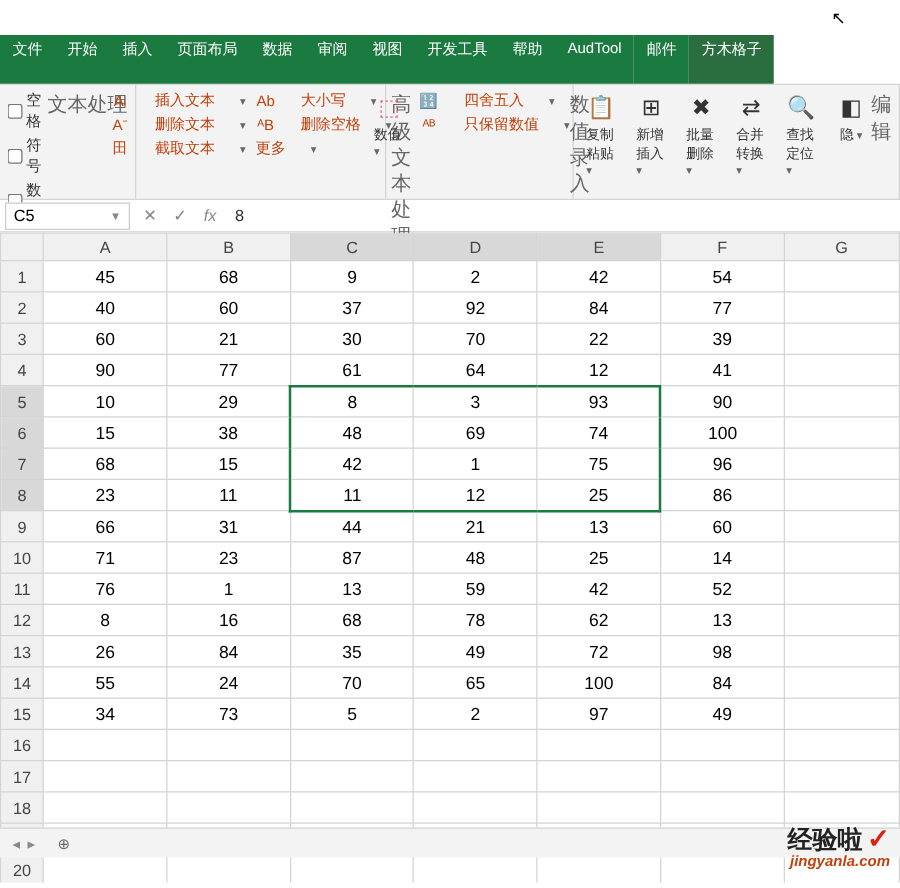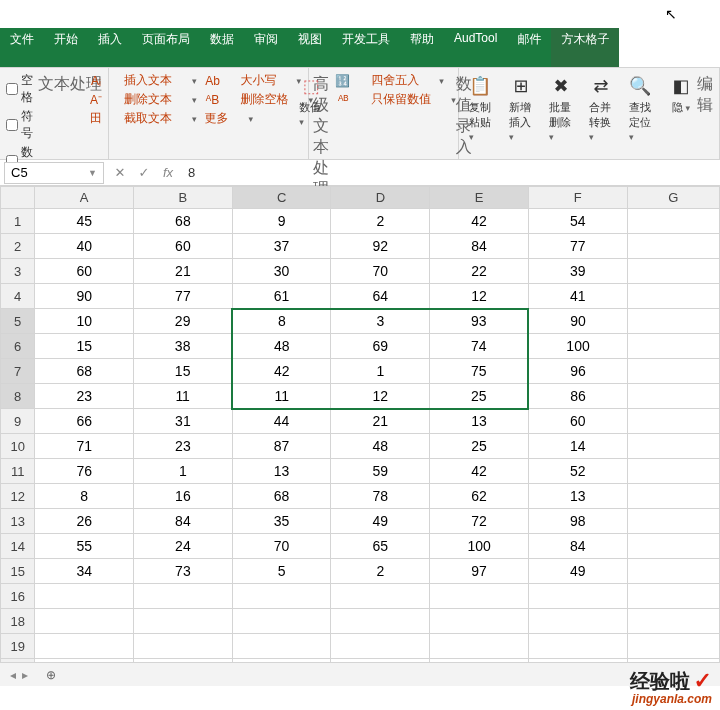--- a/index.html
+++ b/index.html
@@ -50,21 +50,21 @@
   .sel-border-right { border-right: 2px solid #1a7a3f !important; }
 
   
   .sheet-bar { position: absolute; bottom: 24px; left: 0; right: 0; height: 24px; display: flex; align-items: center; border-top: 1px solid #d4d4d4; background: #f3f3f3; font-size: 12px; }
   .sheet-nav { display: flex; gap: 6px; padding: 0 10px; color: #888; }
   .sheet-tab { padding: 3px 12px; border: 1px solid #ccc; border-bottom: none; background: #eaeaea; cursor: pointer; }
   .sheet-tab.active { background: #fff; border-bottom: 2px solid #1a7a3f; }
   .sheet-add { padding: 3px 8px; color: #666; }
 
   
-  .watermark { position: absolute; right: 8px; bottom: 4px; text-align: right; font-size: 13px; font-weight: bold; color: #222; line-height: 1.1; }
+  .watermark { position: absolute; right: 8px; bottom: 14px; text-align: right; font-size: 13px; font-weight: bold; color: #222; line-height: 1.1; }
   .watermark .big { font-size: 20px; }
   .watermark .check { color: #d21; font-size: 22px; }
   .watermark .url { font-style: italic; font-size: 12px; color: #c2410c; }
 </style>
 </head>
 <body>
 
 <div class="tabs" id="tabs">
     <div class="tab">文件</div>
     <div class="tab">开始</div>
@@ -366,20 +366,30 @@
           <td class="rowhdr ">16</td>
           <td class=""></td>
           <td class=""></td>
           <td class=""></td>
           <td class=""></td>
           <td class=""></td>
           <td class=""></td>
           <td class=""></td>
         </tr>
         <tr>
+          <td class="rowhdr ">17</td>
+          <td class=""></td>
+          <td class=""></td>
+          <td class=""></td>
+          <td class=""></td>
+          <td class=""></td>
+          <td class=""></td>
+          <td class=""></td>
+        </tr>
+        <tr>
           <td class="rowhdr ">18</td>
           <td class=""></td>
           <td class=""></td>
           <td class=""></td>
           <td class=""></td>
           <td class=""></td>
           <td class=""></td>
           <td class=""></td>
         </tr>
         <tr>

